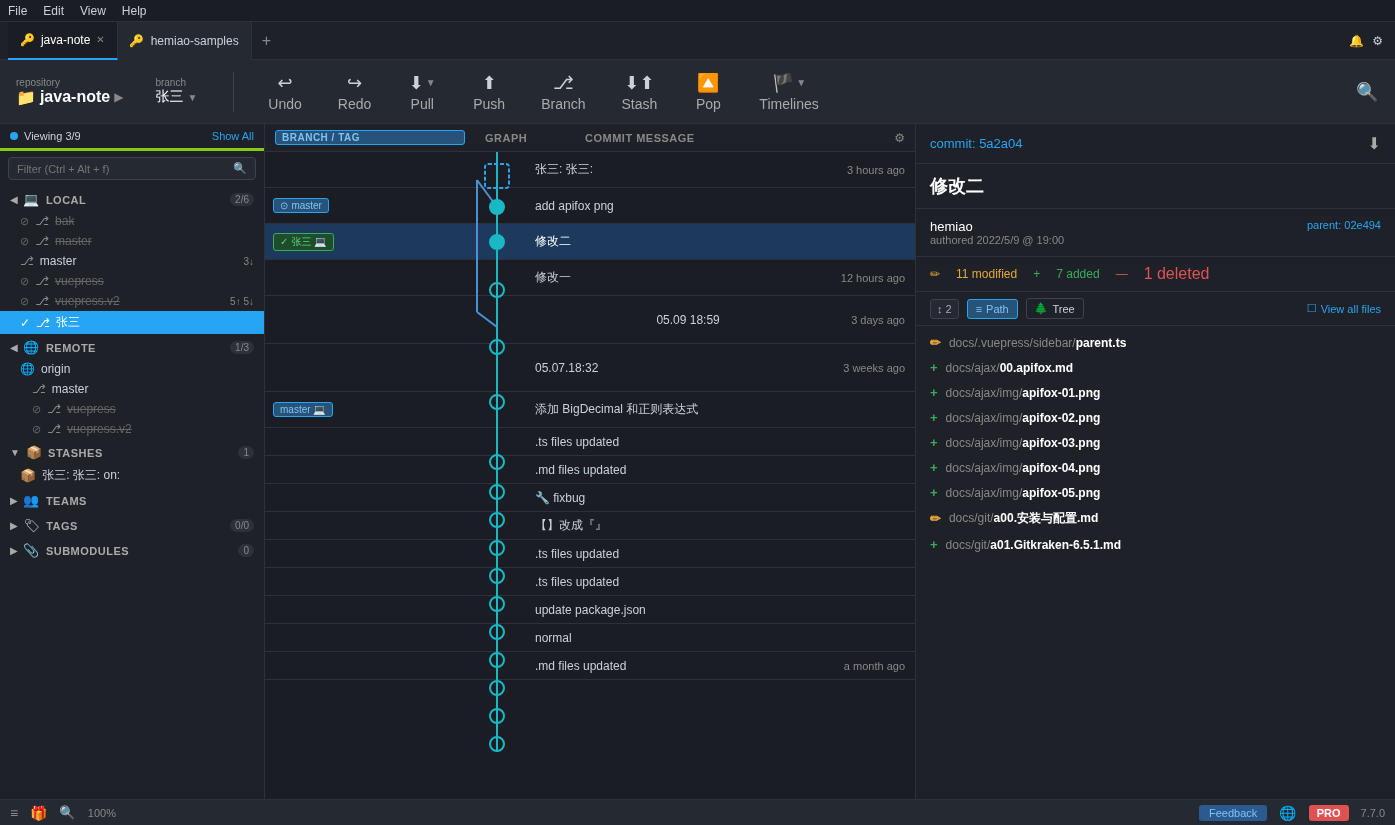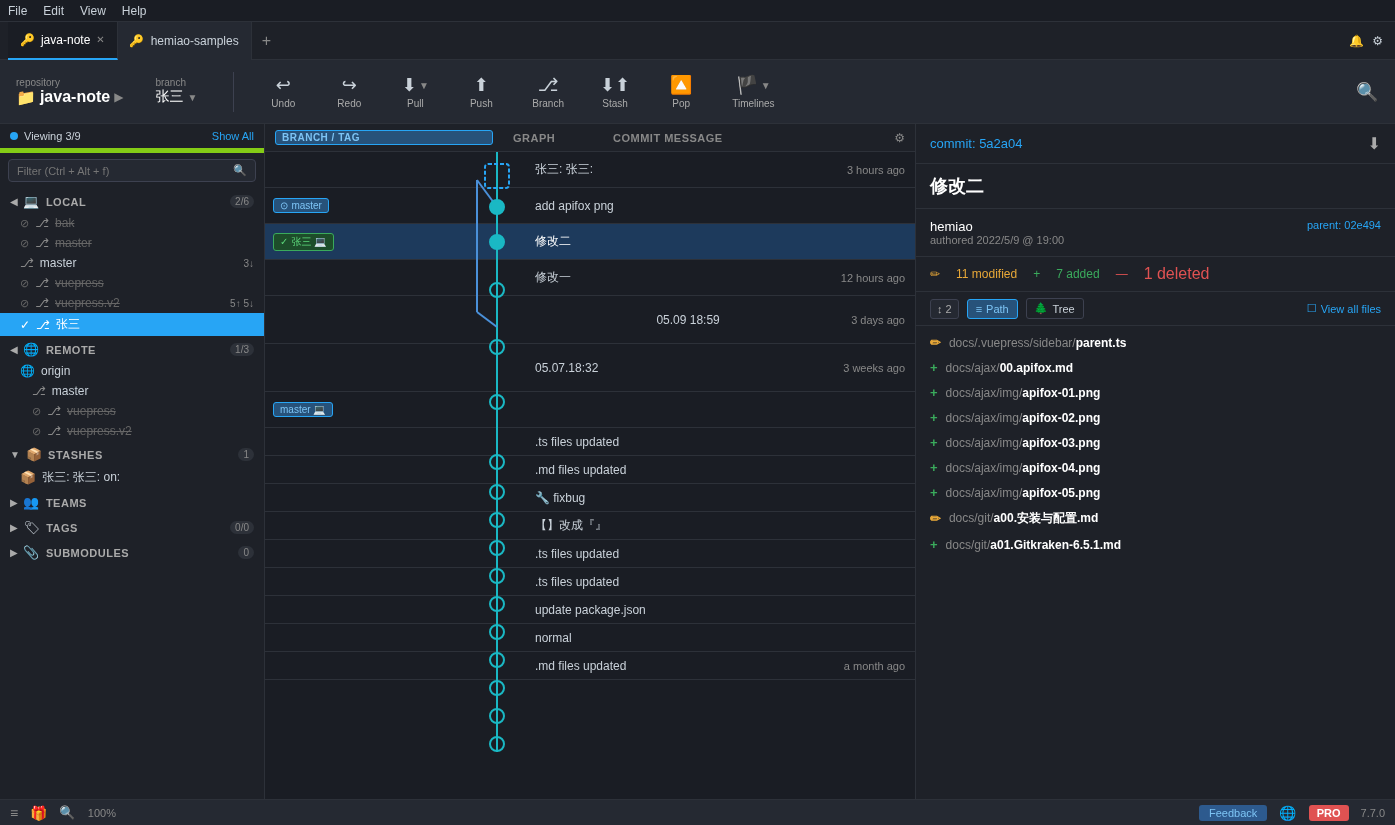--- a/index.html
+++ b/index.html
@@ -98,21 +98,21 @@
       flex-direction: column;
       align-items: center;
       gap: 2px;
       padding: 6px 10px;
       border-radius: 4px;
       cursor: pointer;
       color: #c9d1d9;
       min-width: 50px;
     }
     .toolbar-btn .btn-icon { font-size: 18px; }
-    .toolbar-btn .btn-label { font-size: 10px; color: #aaa; }
+    .toolbar-btn .btn-label { font-size: 14px; color: #aaa; }
     .toolbar-search { margin-left: auto; font-size: 18px; color: #aaa; cursor: pointer; }
 
     
     .main-layout {
       display: flex;
       height: calc(825px - 22px - 38px - 64px - 26px);
     }
 
     
     .sidebar {
@@ -122,21 +122,21 @@
       display: flex;
       flex-direction: column;
       overflow-y: auto;
       flex-shrink: 0;
     }
     .sidebar-viewing {
       display: flex;
       align-items: center;
       justify-content: space-between;
       padding: 6px 10px;
-      border-bottom: 5px solid #84cc16;
+      border-bottom: 3px solid #84cc16;
     }
     .viewing-badge {
       display: flex;
       align-items: center;
       gap: 6px;
       font-size: 11px;
     }
     .viewing-dot { width: 8px; height: 8px; background: #27a5f5; border-radius: 50%; }
     .show-all { font-size: 11px; color: #27a5f5; cursor: pointer; }
     .filter-input {
@@ -212,21 +212,21 @@
       gap: 20px;
       background: #1e2128;
     }
     .commit-header-col {
       font-size: 11px;
       font-weight: 600;
       color: #888;
       text-transform: uppercase;
       letter-spacing: 0.5px;
     }
-    .commit-header-col.branch-tag { width: 218px; text-align: right; }
+    .commit-header-col.branch-tag { width: 190px; text-align: right; }
     .commit-header-col.graph { width: 80px; }
     .commit-header-col.message { flex: 1; }
     .commit-header-settings { margin-left: auto; cursor: pointer; color: #888; }
 
     .commit-list {
       overflow-y: auto;
       flex: 1;
     }
     .commit-row {
       display: flex;
@@ -728,20 +728,21 @@
         </div>
 
         <div class="commit-row" style="height:36px;">
           <div class="branch-area">
             <div class="branch-tag">
               <span>master</span>
               <span>💻</span>
             </div>
           </div>
           <div class="graph-area" style="width:80px;"></div>
+          <div class="message-area">添加 BigDecimal 和正则表达式</div>
         </div>
 
         <div class="commit-row" style="height:28px;">
           <div class="branch-area"></div>
           <div class="graph-area" style="width:80px;"></div>
           <div class="message-area">.ts files updated</div>
         </div>
         <div class="commit-row" style="height:28px;">
           <div class="branch-area"></div>
           <div class="graph-area" style="width:80px;"></div>

